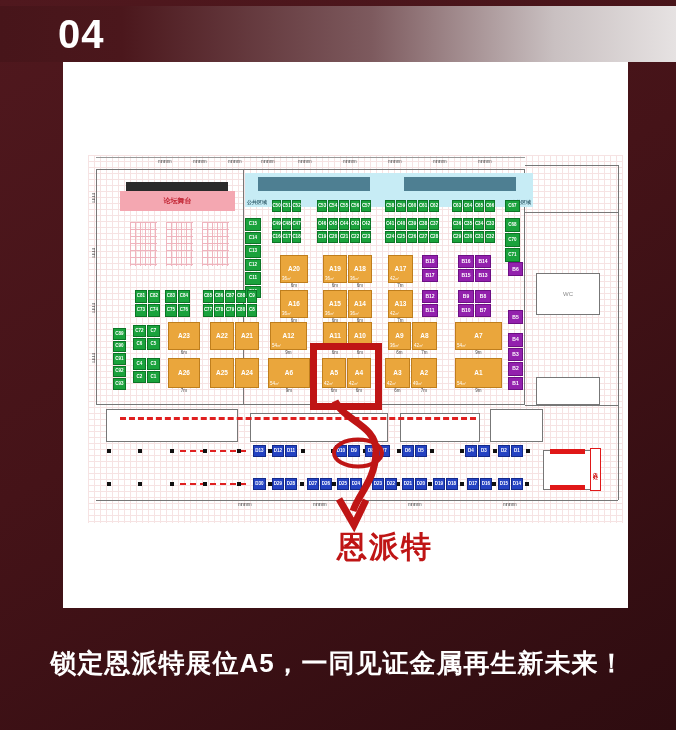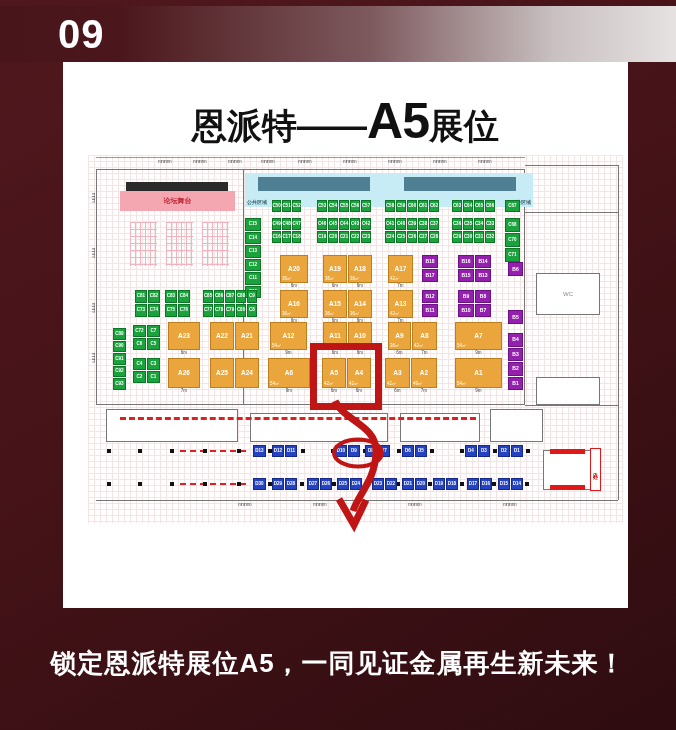--- a/index.html
+++ b/index.html
@@ -66,27 +66,24 @@
   .anno-label{position:absolute;left:212px;top:372px;width:170px;text-align:center;
     font-size:30px;font-weight:900;color:#bf1515;z-index:31;letter-spacing:2px;}
   
   .caption{position:absolute;left:0;top:646px;width:676px;text-align:center;
     font-size:26px;font-weight:bold;color:#ffffff;letter-spacing:1px;}
 </style>
 </head>
 <body>
 
 <div class="header-band">
-  <span class="header-num">09</span>
+  <span class="header-num">04</span>
 </div>
 
 <div class="card">
-  <div class="card-title">
-    <span class="t-pre">恩派特——</span><span class="t-booth">A5</span><span class="t-suf">展位</span>
-  </div>
 
   <div class="plan" id="plan">
 
     <div class="wall" style="left:8px;top:2px;width:429px;border-top:1px solid #999;"></div>
     <div class="wall" style="left:8px;top:14px;width:429px;height:236px;border:1px solid #777;"></div>
     <div class="wall" style="left:155px;top:14px;height:236px;border-left:1px solid #777;"></div>
     <div class="wall" style="left:437px;top:10px;width:93px;border-top:1px solid #777;"></div>
     <div class="wall" style="left:437px;top:57px;width:93px;border-top:1px solid #777;"></div>
     <div class="wall" style="left:530px;top:10px;height:335px;border-left:1px solid #777;"></div>
     <div class="wall" style="left:437px;top:250px;width:93px;border-top:1px solid #777;"></div>
@@ -128,20 +125,21 @@
     <div class="redline thin" style="left:92px;top:295px;width:66px;"></div>
     <div class="redline thin" style="left:92px;top:328px;width:66px;"></div>
 
     <div class="red-box"></div>
 
     <svg class="anno-svg" viewBox="0 0 535 405">
       <ellipse cx="270" cy="298" rx="24" ry="13.5" fill="none" stroke="#bf1515" stroke-width="4"></ellipse>
       <path d="M 247 246 C 256 266 289 270 288 297 C 287 326 271 338 265 356" fill="none" stroke="#bf1515" stroke-width="7"></path>
       <polyline points="251,344 266,370 278,345" fill="none" stroke="#bf1515" stroke-width="7"></polyline>
     </svg>
+    <div class="anno-label">恩派特</div>
   <div class="booth green" style="left: 184px; top: 45px; width: 9px; height: 12px;">
         <span class="blab">C50</span>
       </div>
       <div class="booth green" style="left: 194px; top: 45px; width: 9px; height: 12px;">
         <span class="blab">C51</span>
       </div>
       <div class="booth green" style="left: 204px; top: 45px; width: 9px; height: 12px;">
         <span class="blab">C52</span>
       </div>
       <div class="booth green" style="left: 229px; top: 45px; width: 10px; height: 12px;">

